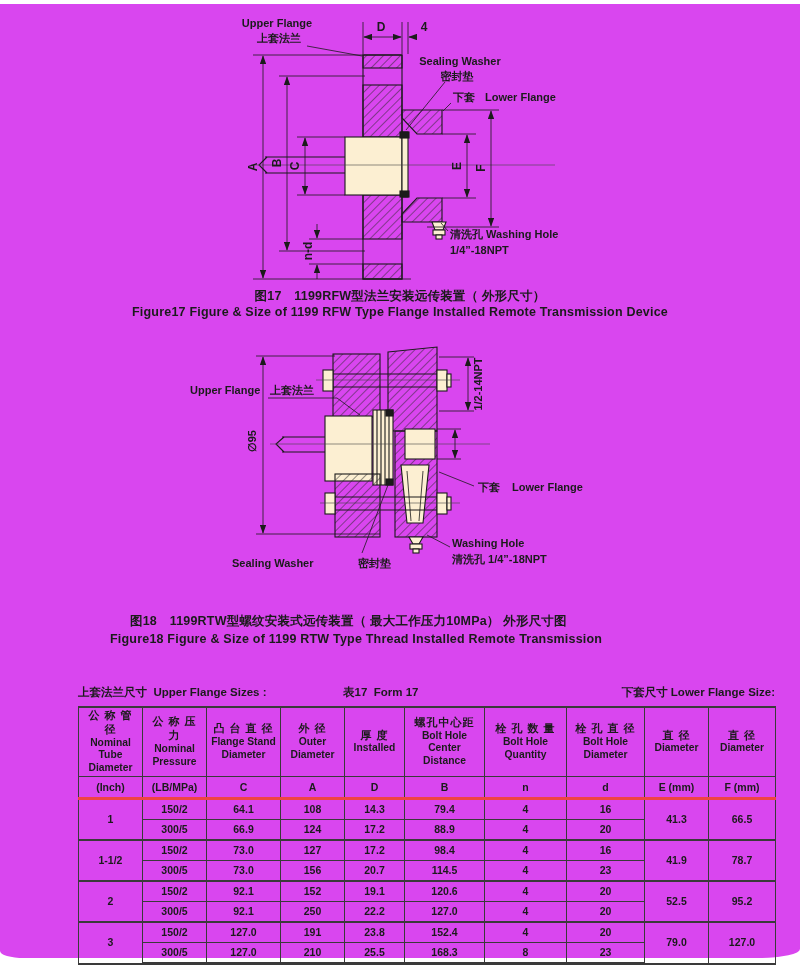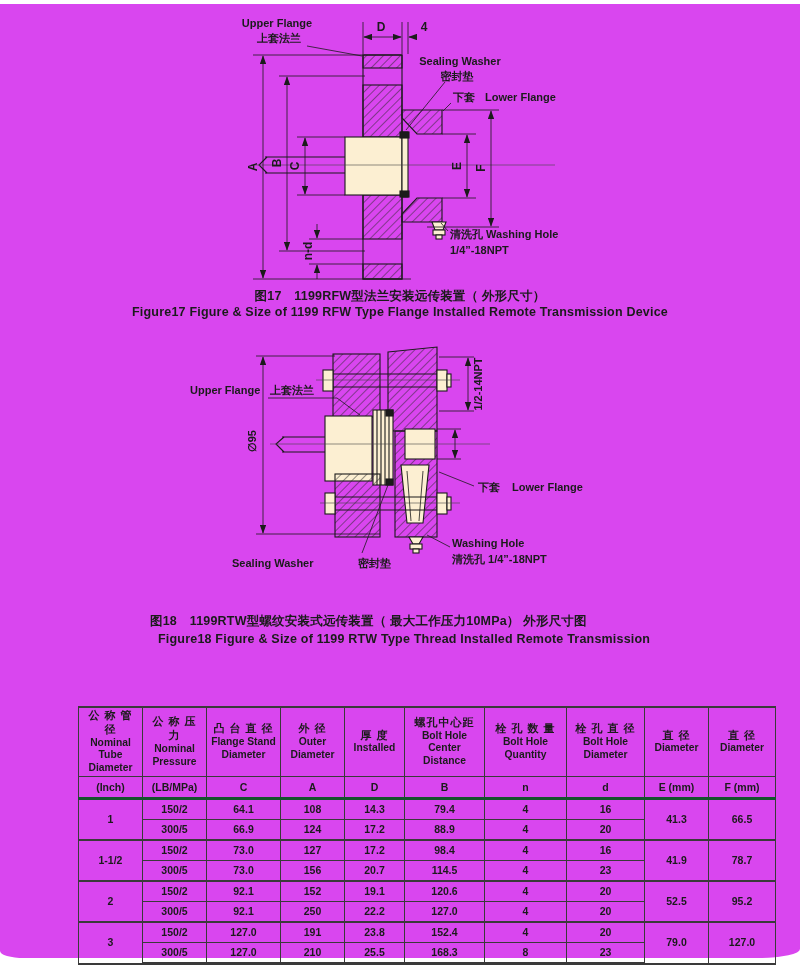--- a/index.html
+++ b/index.html
@@ -18,21 +18,21 @@
               font-size:11.5px;font-weight:bold;}
   .tbl-titles .mid{position:absolute;left:265px;}
   
   .dtable{left:78px;top:702px;}
   table{border-collapse:collapse;table-layout:fixed;width:697px;}
   td,th{border:1px solid #3a3a3a;text-align:center;vertical-align:middle;
         font-size:10.5px;font-weight:bold;padding:1px 2px;line-height:1.25;}
   thead th{border-top:2px solid #3a3a3a;}
   .hzh{font-size:11px;letter-spacing:1px;}
   .hen{font-size:10.3px;font-weight:bold;}
-  tr.units td{border-bottom:3px solid #14532d;height:18px;}
+  tr.units td{border-bottom:3px solid #ef4444;height:18px;}
   tbody td{height:17px;}
   td.span2{border-bottom:2px solid #3a3a3a;}
   tr.gb td{border-bottom:2px solid #3a3a3a;}
   tr.last td{border-bottom:3px solid #3a3a3a;}
 </style>
 </head>
 <body>
 
 <div class="page">
 
@@ -205,23 +205,34 @@
     <text class="lab" transform="rotate(-90 352,47)" x="352" y="47" text-anchor="middle">1/2-14NPT</text>
     <text class="lab" transform="rotate(-90 126,104)" x="126" y="104" text-anchor="middle">∅95</text>
     <text class="lab" x="348" y="154">下套</text>
     <text class="lab" x="382" y="154">Lower Flange</text>
     <text class="lab" x="322" y="210">Washing Hole</text>
     <text class="lab" x="322" y="226">清洗孔 1/4”-18NPT</text>
     <text class="lab" x="102" y="230">Sealing Washer</text>
     <text class="lab" x="228" y="230">密封垫</text>
   </svg>
 
-  <div class="abs cap" style="left:130px;top:609px;margin-left:20px;">图18　1199RTW型螺纹安装式远传装置（ 最大工作压力10MPa） 外形尺寸图</div>
-  <div class="abs cap" style="left:110px;top:628px;margin-left:48px;">Figure18 Figure &amp; Size of 1199 RTW Type Thread Installed Remote Transmission</div>
-
+  <div class="abs cap" style="left:130px;top:609px;">图18　1199RTW型螺纹安装式远传装置（ 最大工作压力10MPa） 外形尺寸图</div>
+  <div class="abs cap" style="left:110px;top:628px;">Figure18 Figure &amp; Size of 1199 RTW Type Thread Installed Remote Transmission</div>
+
+  <div class="abs tbl-titles">
+    <span>
+      <span>上套法兰尺寸</span>&nbsp;&nbsp;<span>Upper Flange Sizes :</span>
+    </span>
+    <span class="mid">
+      <span>表17</span>&nbsp;&nbsp;<span>Form 17</span>
+    </span>
+    <span>
+      <span>下套尺寸</span>&nbsp;<span>Lower Flange Size:</span>
+    </span>
+  </div>
 
   <div class="abs dtable">
     <table>
       <colgroup>
         <col style="width:64px">
           <col style="width:64px">
           <col style="width:74px">
           <col style="width:64px">
         <col style="width:60px">
           <col style="width:80px">

